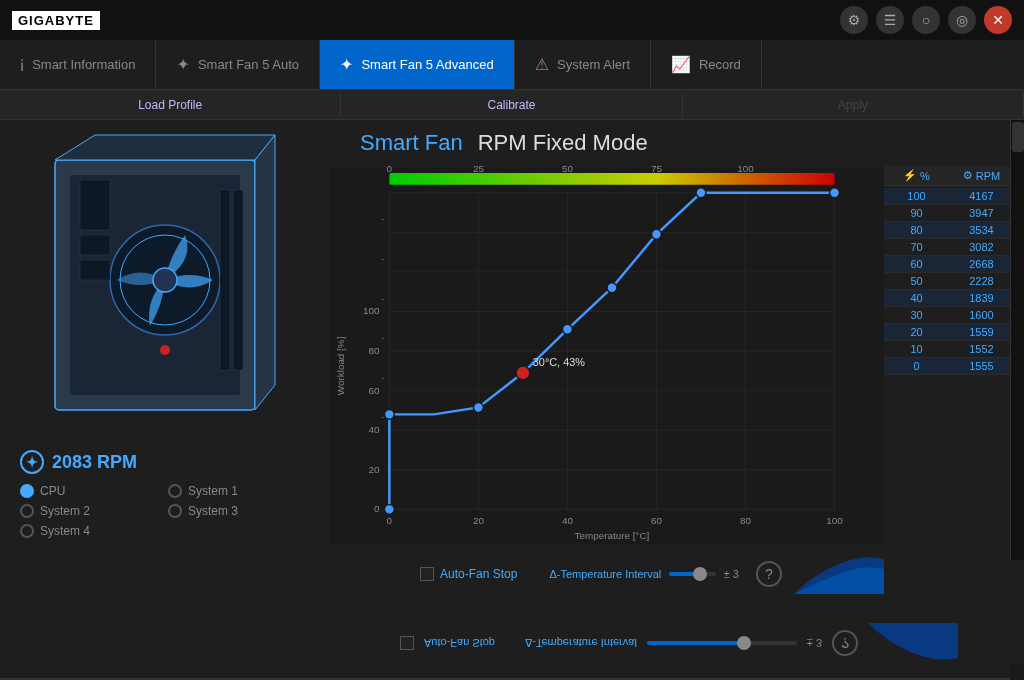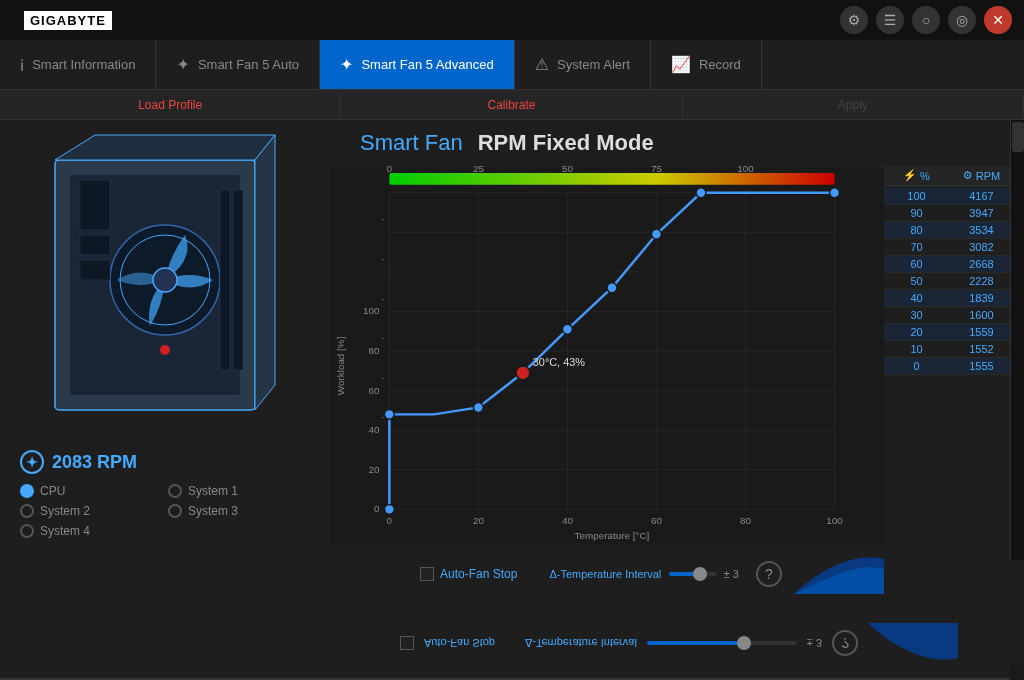--- a/index.html
+++ b/index.html
@@ -28,21 +28,20 @@
       align-items: center;
       gap: 10px;
     }
     #gigabyte-logo {
       background: white;
       color: black;
       font-weight: 900;
       font-size: 13px;
       padding: 2px 6px;
       letter-spacing: 1px;
-      margin-left: 12px;
     }
     #app-title {
       color: #ddd;
       font-size: 16px;
       font-weight: 300;
     }
     #title-controls {
       display: flex;
       gap: 8px;
       align-items: center;
@@ -94,21 +93,21 @@
       height: 30px;
       display: flex;
       align-items: center;
       border-bottom: 1px solid #333;
     }
     .toolbar-btn {
       flex: 1;
       text-align: center;
       padding: 5px 0;
       cursor: pointer;
-      color: #ef4444;
+      color: #c4b5fd;
       font-size: 12px;
       border-right: 1px solid #333;
     }
     .toolbar-btn.disabled { color: #444; cursor: default; }
 
     
     #main {
       display: flex;
       height: calc(680px - 40px - 50px - 30px - 16px);
       background: #1e1e1e;
@@ -204,21 +203,21 @@
       margin-left: 30px;
     }
     #chart-title-main {
       color: #4af;
       font-size: 22px;
       font-weight: 400;
     }
     #chart-title-mode {
       color: #ddd;
       font-size: 22px;
-      font-weight: 700;
+      font-weight: 400;
     }
 
     #chart-area {
       display: flex;
       flex: 1;
     }
 
     #chart-container {
       flex: 1;
       position: relative;

